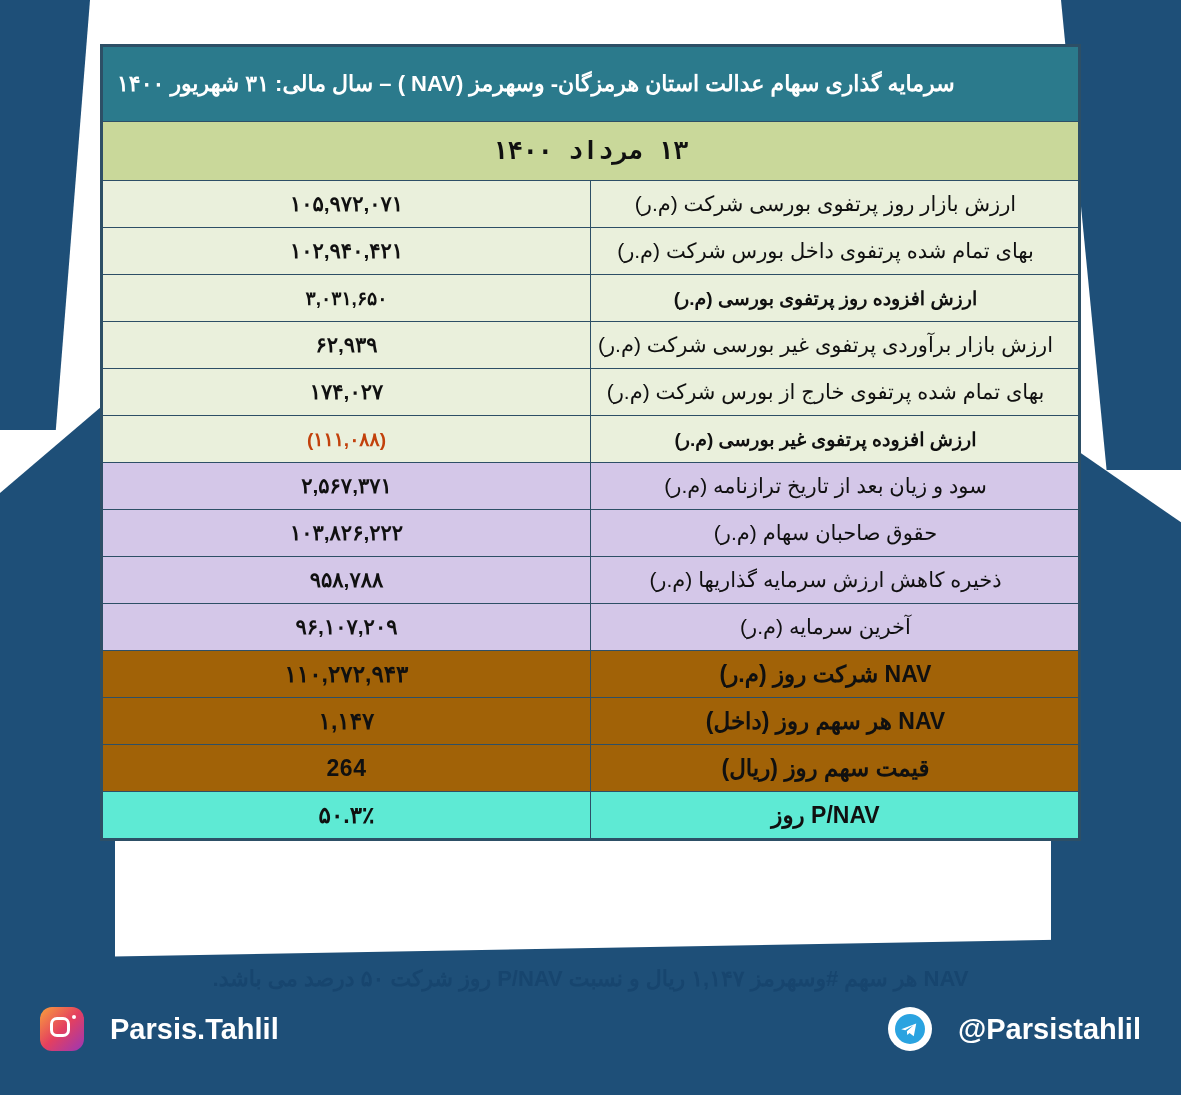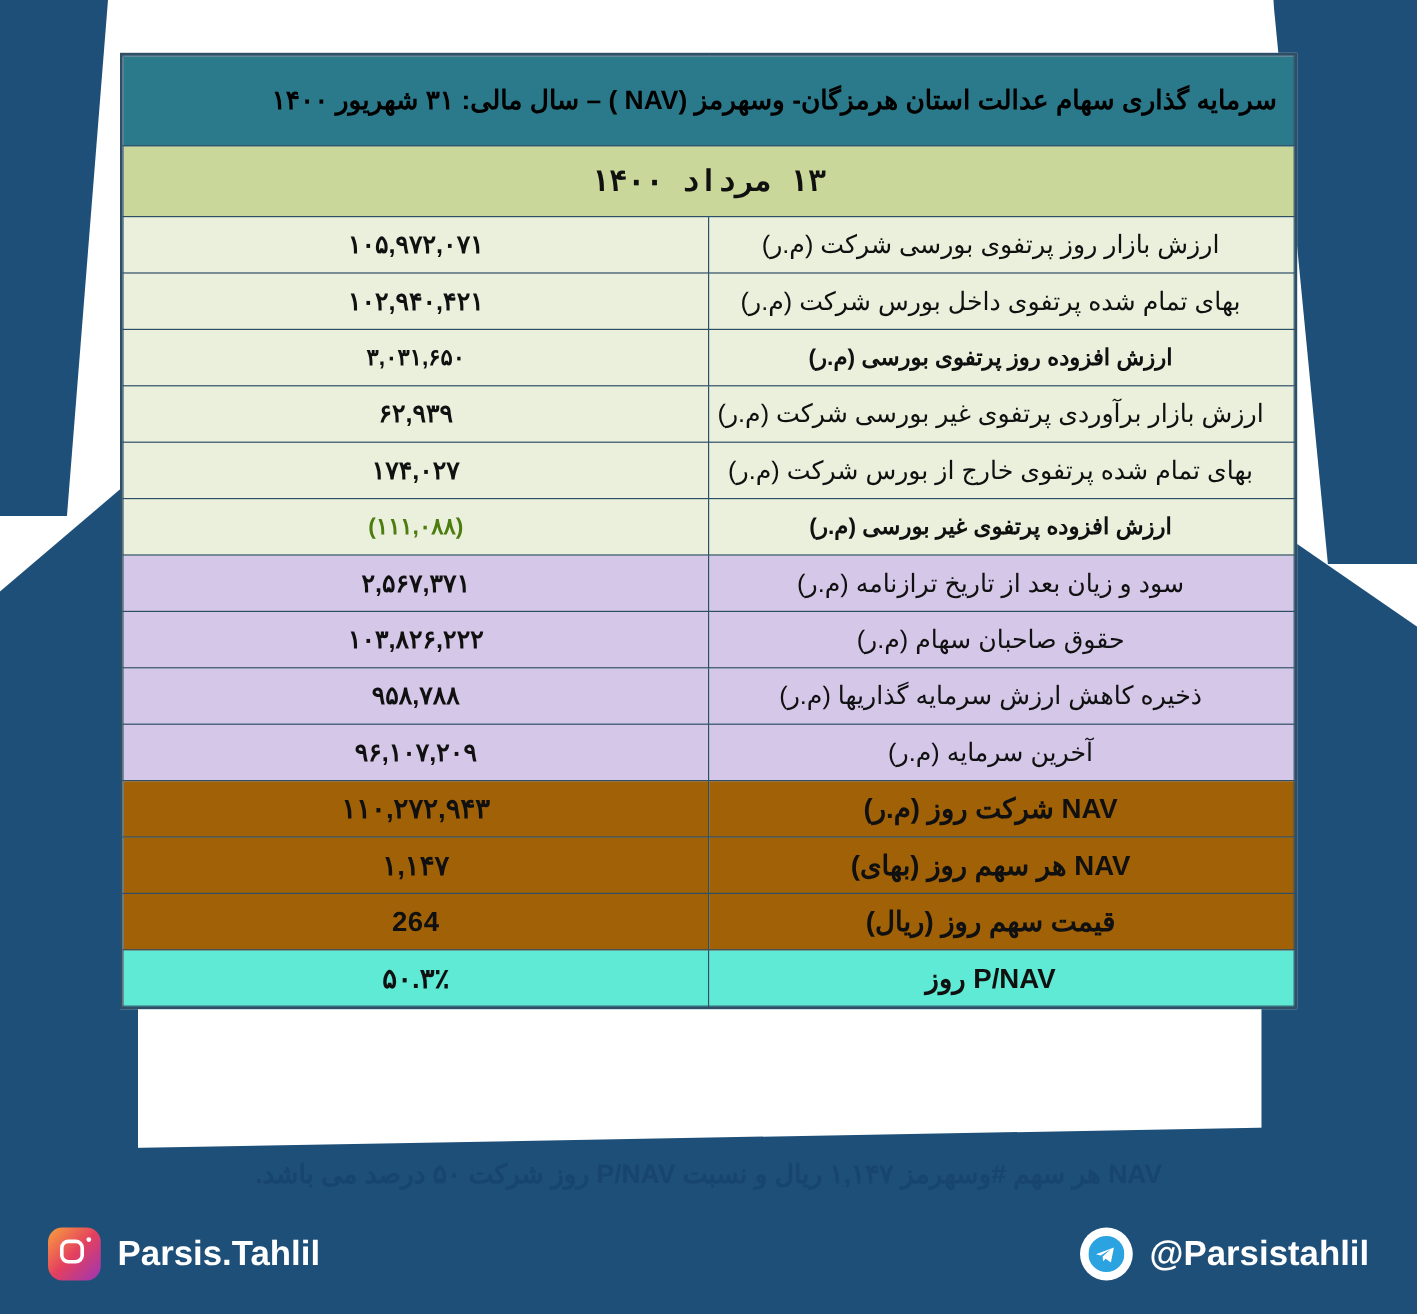--- a/index.html
+++ b/index.html
@@ -96,24 +96,24 @@
   td {
     border: 1px solid #2d4f66;
     padding: 0;
     height: 46px;
     vertical-align: middle;
     font-size: 21px;
     color: #101010;
   }
   .header-row td {
     background: #2b7a8c;
-    color: #000000;
+    color: #ffffff;
     font-weight: bold;
     font-size: 22px;
-    text-align: right;
+    text-align: left;
     height: 62px;
     padding: 6px 14px;
     line-height: 1.35;
   }
   .date-row td {
     background: #c9d89a;
     font-weight: bold;
     font-size: 25px;
     text-align: center;
     height: 58px;
@@ -141,43 +141,43 @@
     font-size: 19px;
   }
   .grp-orange .label-cell,
   .grp-orange .value-cell,
   .grp-blue .label-cell,
   .grp-blue .value-cell {
     font-weight: bold;
     font-size: 23px;
   }
   .neg {
-    color: #4d7c0f;
+    color: #c2410c;
   }
 
   
   #caption {
     position: absolute;
     left: 100px;
     top: 966px;
     width: 981px;
     text-align: center;
     font-size: 22px;
     font-weight: bold;
     color: #17456e;
     z-index: 10;
   }
 
   
   .social {
     position: absolute;
-    bottom: 28px;
+    bottom: 44px;
     display: flex;
     align-items: center;
-    gap: 14px;
+    gap: 26px;
     z-index: 20;
     direction: ltr;
   }
   #social-instagram { left: 40px; }
   #social-telegram  { right: 40px; }
   .social-label {
     color: #ffffff;
     font-size: 29px;
     font-weight: bold;
     font-family: "Liberation Sans", sans-serif;
@@ -276,21 +276,21 @@
         </tr>
         <tr class="grp-purple">
           <td class="label-cell">آخرین سرمایه (م.ر)</td>
           <td class="value-cell">۹۶,۱۰۷,۲۰۹</td>
         </tr>
         <tr class="grp-orange bold-row">
           <td class="label-cell">NAV   شرکت روز (م.ر)</td>
           <td class="value-cell">۱۱۰,۲۷۲,۹۴۳</td>
         </tr>
         <tr class="grp-orange bold-row">
-          <td class="label-cell">NAV  هر سهم روز (بهای)</td>
+          <td class="label-cell">NAV  هر سهم روز (داخل)</td>
           <td class="value-cell">۱,۱۴۷</td>
         </tr>
         <tr class="grp-orange bold-row">
           <td class="label-cell">قیمت سهم روز (ریال)</td>
           <td class="value-cell">264</td>
         </tr>
         <tr class="grp-blue bold-row">
           <td class="label-cell">P/NAV روز</td>
           <td class="value-cell">۵۰.۳٪</td>
         </tr>

